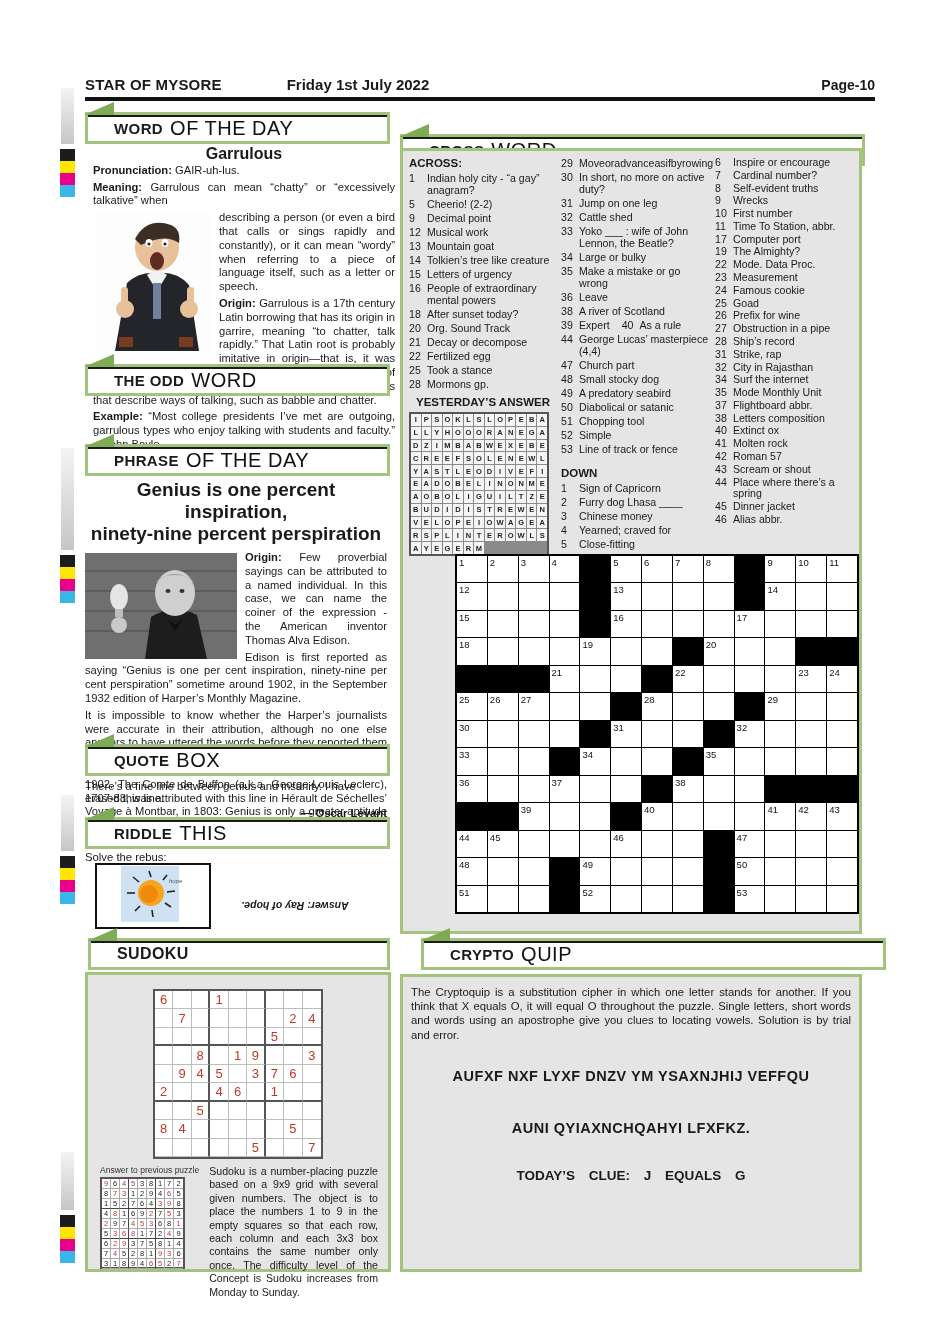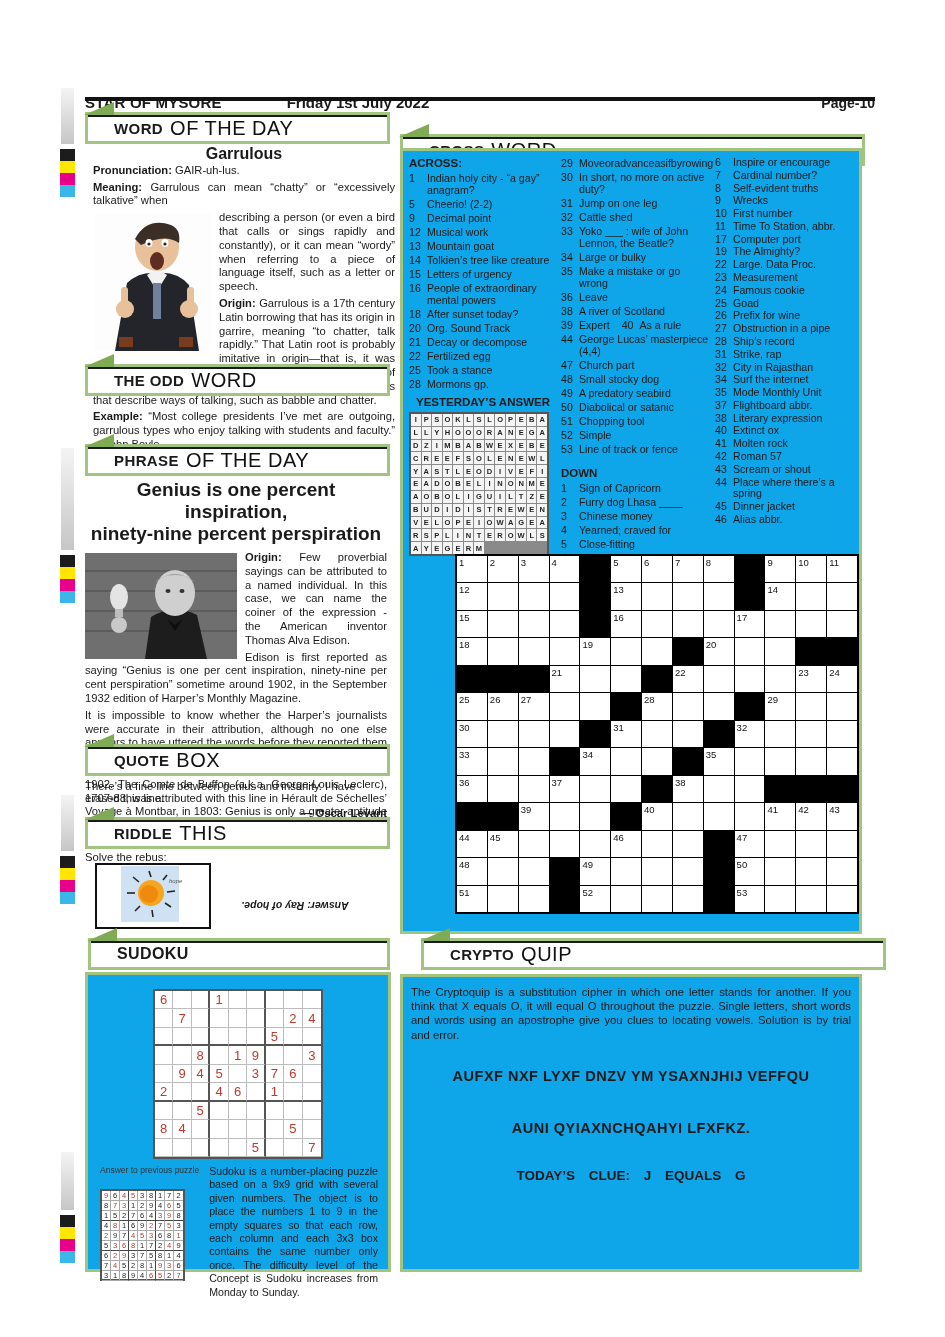--- a/index.html
+++ b/index.html
@@ -1,19 +1,19 @@
 <!DOCTYPE html>
 <html><head>
 <meta charset="utf-8">
 <style>
   html,body{margin:0;padding:0;background:#ffffff;}
   #page{position:relative;width:945px;height:1337px;background:#fff;
         font-family:"Liberation Sans",sans-serif;color:#1a1a1a;overflow:hidden;}
   
-  .masthead{position:absolute;left:85px;top:76px;width:790px;display:flex;align-items:baseline;margin-top:18px;}
+  .masthead{position:absolute;left:85px;top:76px;width:790px;display:flex;align-items:baseline;}
   .masthead .paper{font-weight:bold;font-size:15px;letter-spacing:.2px;}
   .masthead .date{font-weight:bold;font-size:15px;margin-left:65px;}
   .masthead .page{font-weight:bold;font-size:14px;margin-left:auto;}
   .mast-rule{position:absolute;left:85px;top:97px;width:790px;height:4px;background:#121212;}
   
   .pm-bar{position:absolute;left:61px;width:13px;background:linear-gradient(#f4f4f4,#c6c6c6);}
   .pm-sq{position:absolute;left:60px;width:15px;height:12px;}
   
   .sec-head{position:absolute;background:#fff;border:3px solid #a2c47e;height:26px;
             display:flex;align-items:center;padding-left:26px;box-shadow:inset 0 2px 0 0 #1a1a1a;}
@@ -31,21 +31,21 @@
   .wod-img{float:left;width:116px;height:138px;margin:2px 8px 2px 2px;}
   
   .phrase-line{font-size:19px;font-weight:bold;text-align:center;line-height:22px;}
   .edison-img{float:left;width:152px;height:106px;margin:2px 8px 2px 0;}
   
   .attrib{font-weight:bold;text-align:right;font-size:11.3px;}
   .rebus-frame{position:absolute;left:95px;top:863px;width:112px;height:62px;border:2px solid #111;background:#fff;}
   .riddle-answer{position:absolute;left:235px;top:900px;width:120px;font-size:10.5px;font-weight:bold;font-style:italic;
                  transform:rotate(180deg);text-align:center;}
   
-  .gbox{position:absolute;border:3px solid #a2c47e;background:#0ea5e9;}
+  .gbox{position:absolute;border:3px solid #a2c47e;background:#e5e5e5;}
   
   .clues-col{position:absolute;top:6px;}
   .clue{display:flex;font-size:10.6px;line-height:12px;margin-bottom:2px;}
   .clue .cn{width:18px;flex:none;}
   .clue .ct{flex:1;}
   .clue .cn2{font-weight:normal;margin:0 6px 0 12px;}
   .tight .clue{margin-bottom:1.2px;line-height:11.6px;}
   .clue-label{font-weight:bold;font-size:11.5px;margin-bottom:3px;}
   .clue-label.down{margin-top:12px;}
   .y-label{font-weight:bold;font-size:11.5px;text-align:center;margin:6px 0 4px 0;}
@@ -65,21 +65,21 @@
   
   #sudoku-grid{width:166px;height:166px;margin:14px auto 0 auto;border:2px solid #555;
                display:grid;grid-template-columns:repeat(9,1fr);grid-template-rows:repeat(9,1fr);background:#fff;}
   .scell{border-right:1px solid #bdbdbd;border-bottom:1px solid #bdbdbd;
          display:flex;align-items:center;justify-content:center;
          font-size:13px;color:#c0392b;}
   .scell.br{border-right:2px solid #555;}
   .scell.bb{border-bottom:2px solid #555;}
   #sudoku-grid .scell:nth-child(9n){border-right:none;}
   .sud-bottom{display:flex;margin:6px 10px 0 12px;}
-  .ans-label{font-size:8.5px;color:#333;margin-bottom:14px;}
+  .ans-label{font-size:8.5px;color:#333;margin-bottom:2px;}
   #sudoku-answer-grid{width:81px;height:88px;border:2px solid #555;
                display:grid;grid-template-columns:repeat(9,1fr);grid-template-rows:repeat(9,1fr);background:#fff;}
   .acell{border-right:1px solid #aaa;border-bottom:1px solid #aaa;display:flex;align-items:center;justify-content:center;
          font-size:7.5px;color:#222;}
   .acell.br{border-right:1.5px solid #444;}
   .acell.bb{border-bottom:1.5px solid #444;}
   #sudoku-answer-grid .acell:nth-child(9n){border-right:none;}
   .acell.red{color:#b5382f;}
   .sud-desc{font-size:10.6px;line-height:13.4px;text-align:justify;margin-left:10px;flex:1;}
   
@@ -772,21 +772,21 @@
         <div class="clue">
           <span class="cn">17</span>
           <span class="ct">Computer port</span>
         </div>
         <div class="clue">
           <span class="cn">19</span>
           <span class="ct">The Almighty?</span>
         </div>
         <div class="clue">
           <span class="cn">22</span>
-          <span class="ct">Large. Data Proc.</span>
+          <span class="ct">Mode. Data Proc.</span>
         </div>
         <div class="clue">
           <span class="cn">23</span>
           <span class="ct">Measurement</span>
         </div>
         <div class="clue">
           <span class="cn">24</span>
           <span class="ct">Famous cookie</span>
         </div>
         <div class="clue">
@@ -820,21 +820,21 @@
         <div class="clue">
           <span class="cn">35</span>
           <span class="ct">Mode Monthly Unit</span>
         </div>
         <div class="clue">
           <span class="cn">37</span>
           <span class="ct">Flightboard abbr.</span>
         </div>
         <div class="clue">
           <span class="cn">38</span>
-          <span class="ct">Literary expression</span>
+          <span class="ct">Letters composition</span>
         </div>
         <div class="clue">
           <span class="cn">40</span>
           <span class="ct">Extinct ox</span>
         </div>
         <div class="clue">
           <span class="cn">41</span>
           <span class="ct">Molten rock</span>
         </div>
         <div class="clue">

